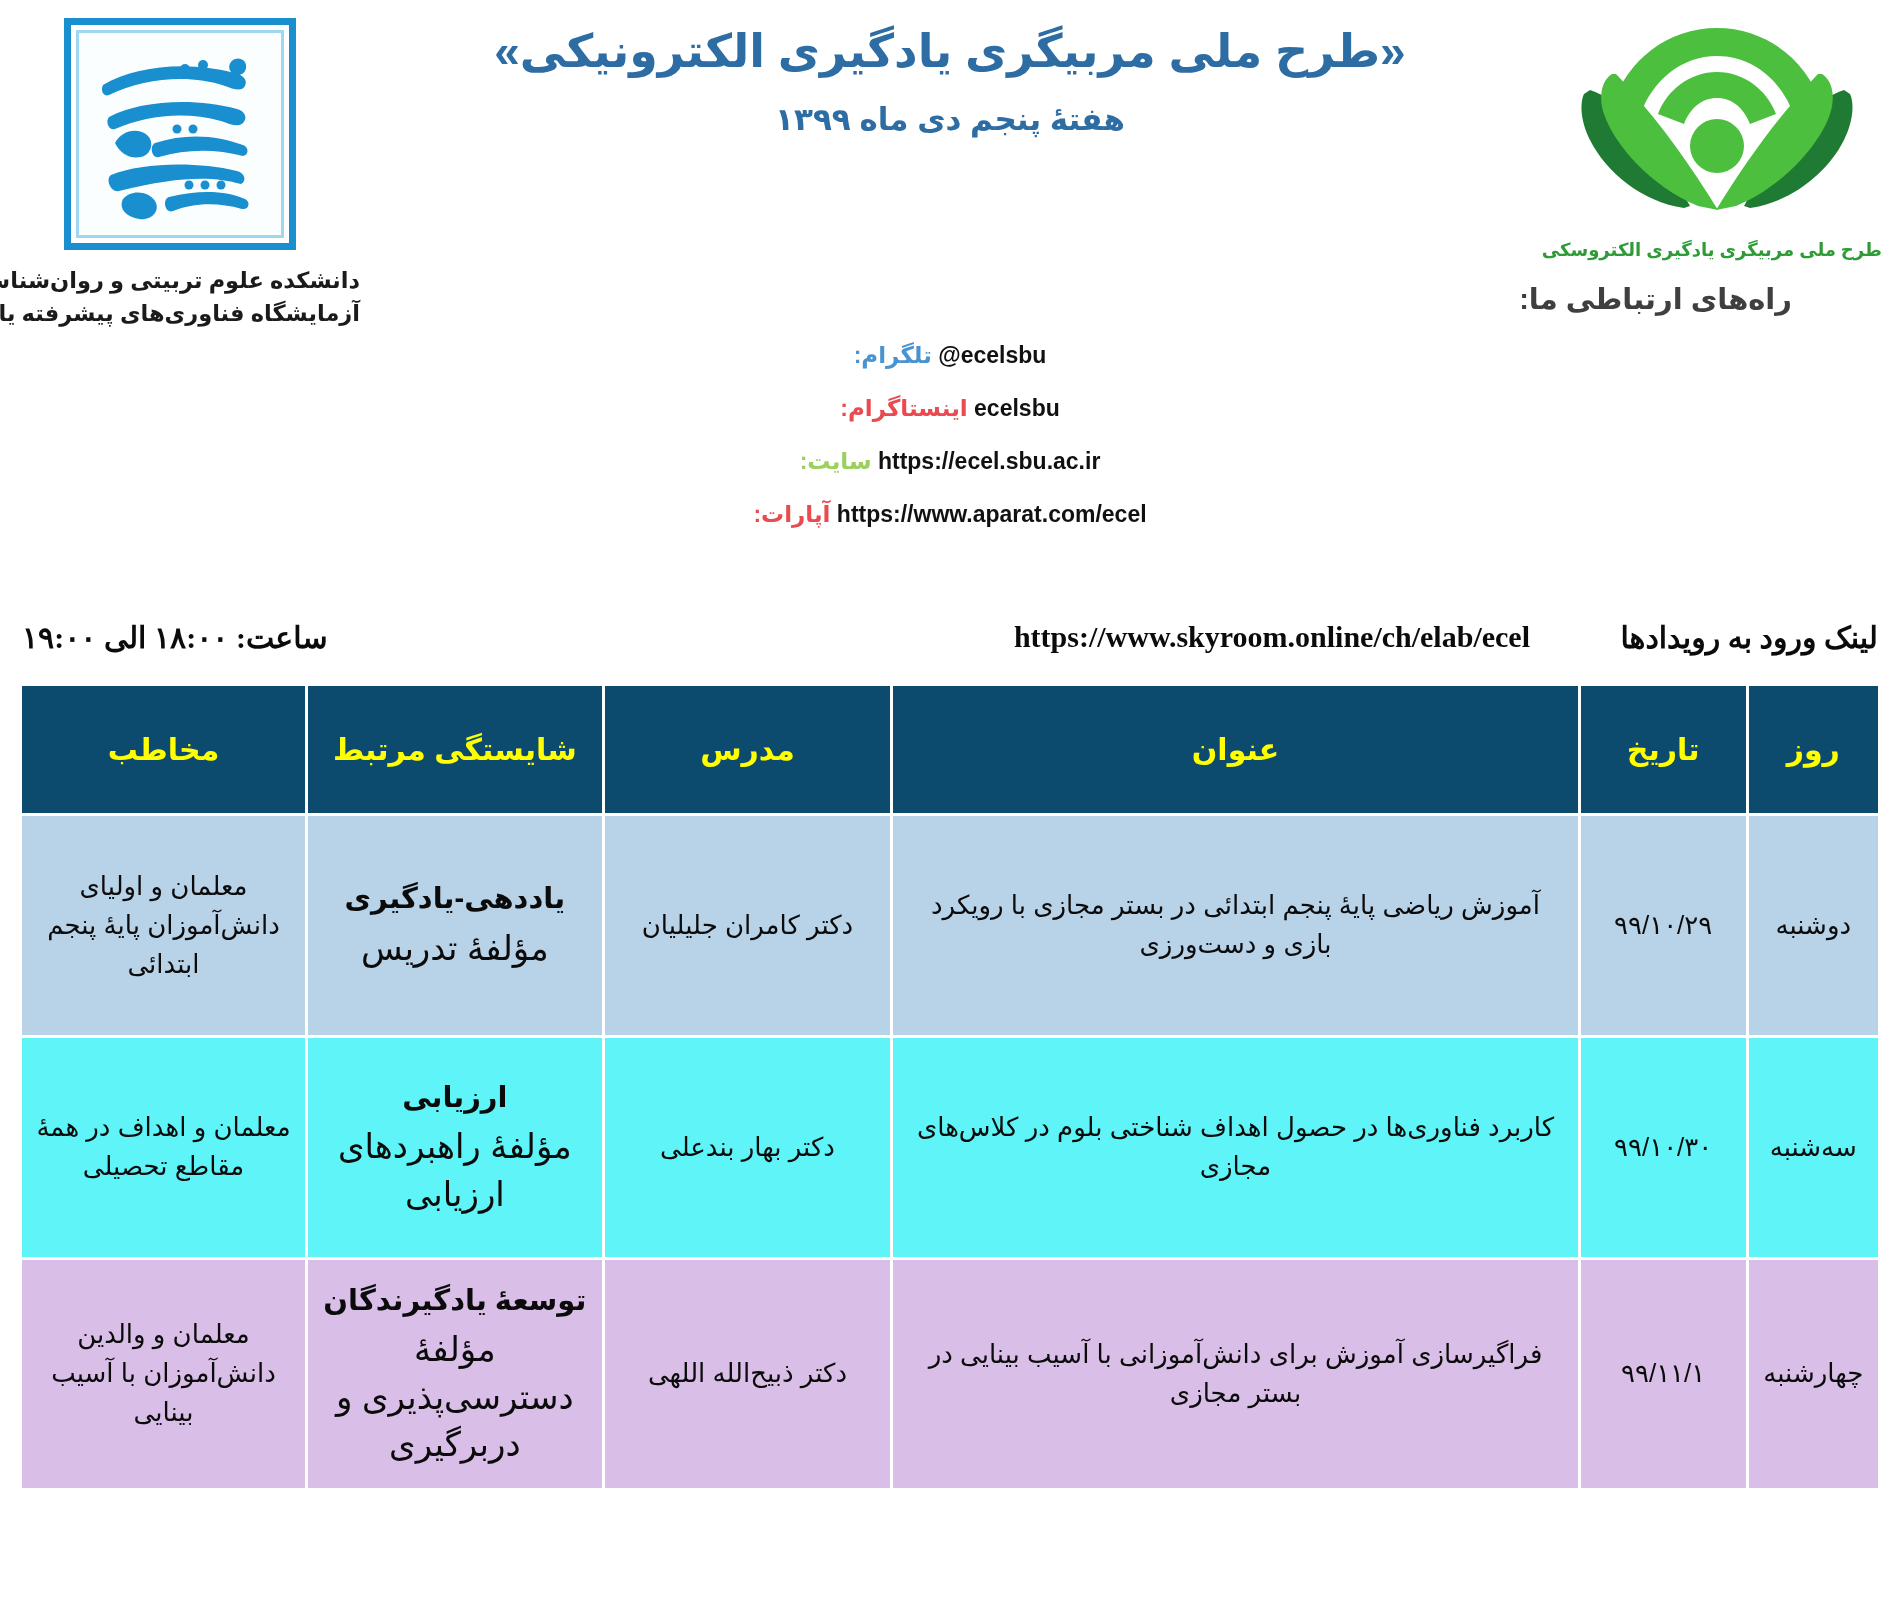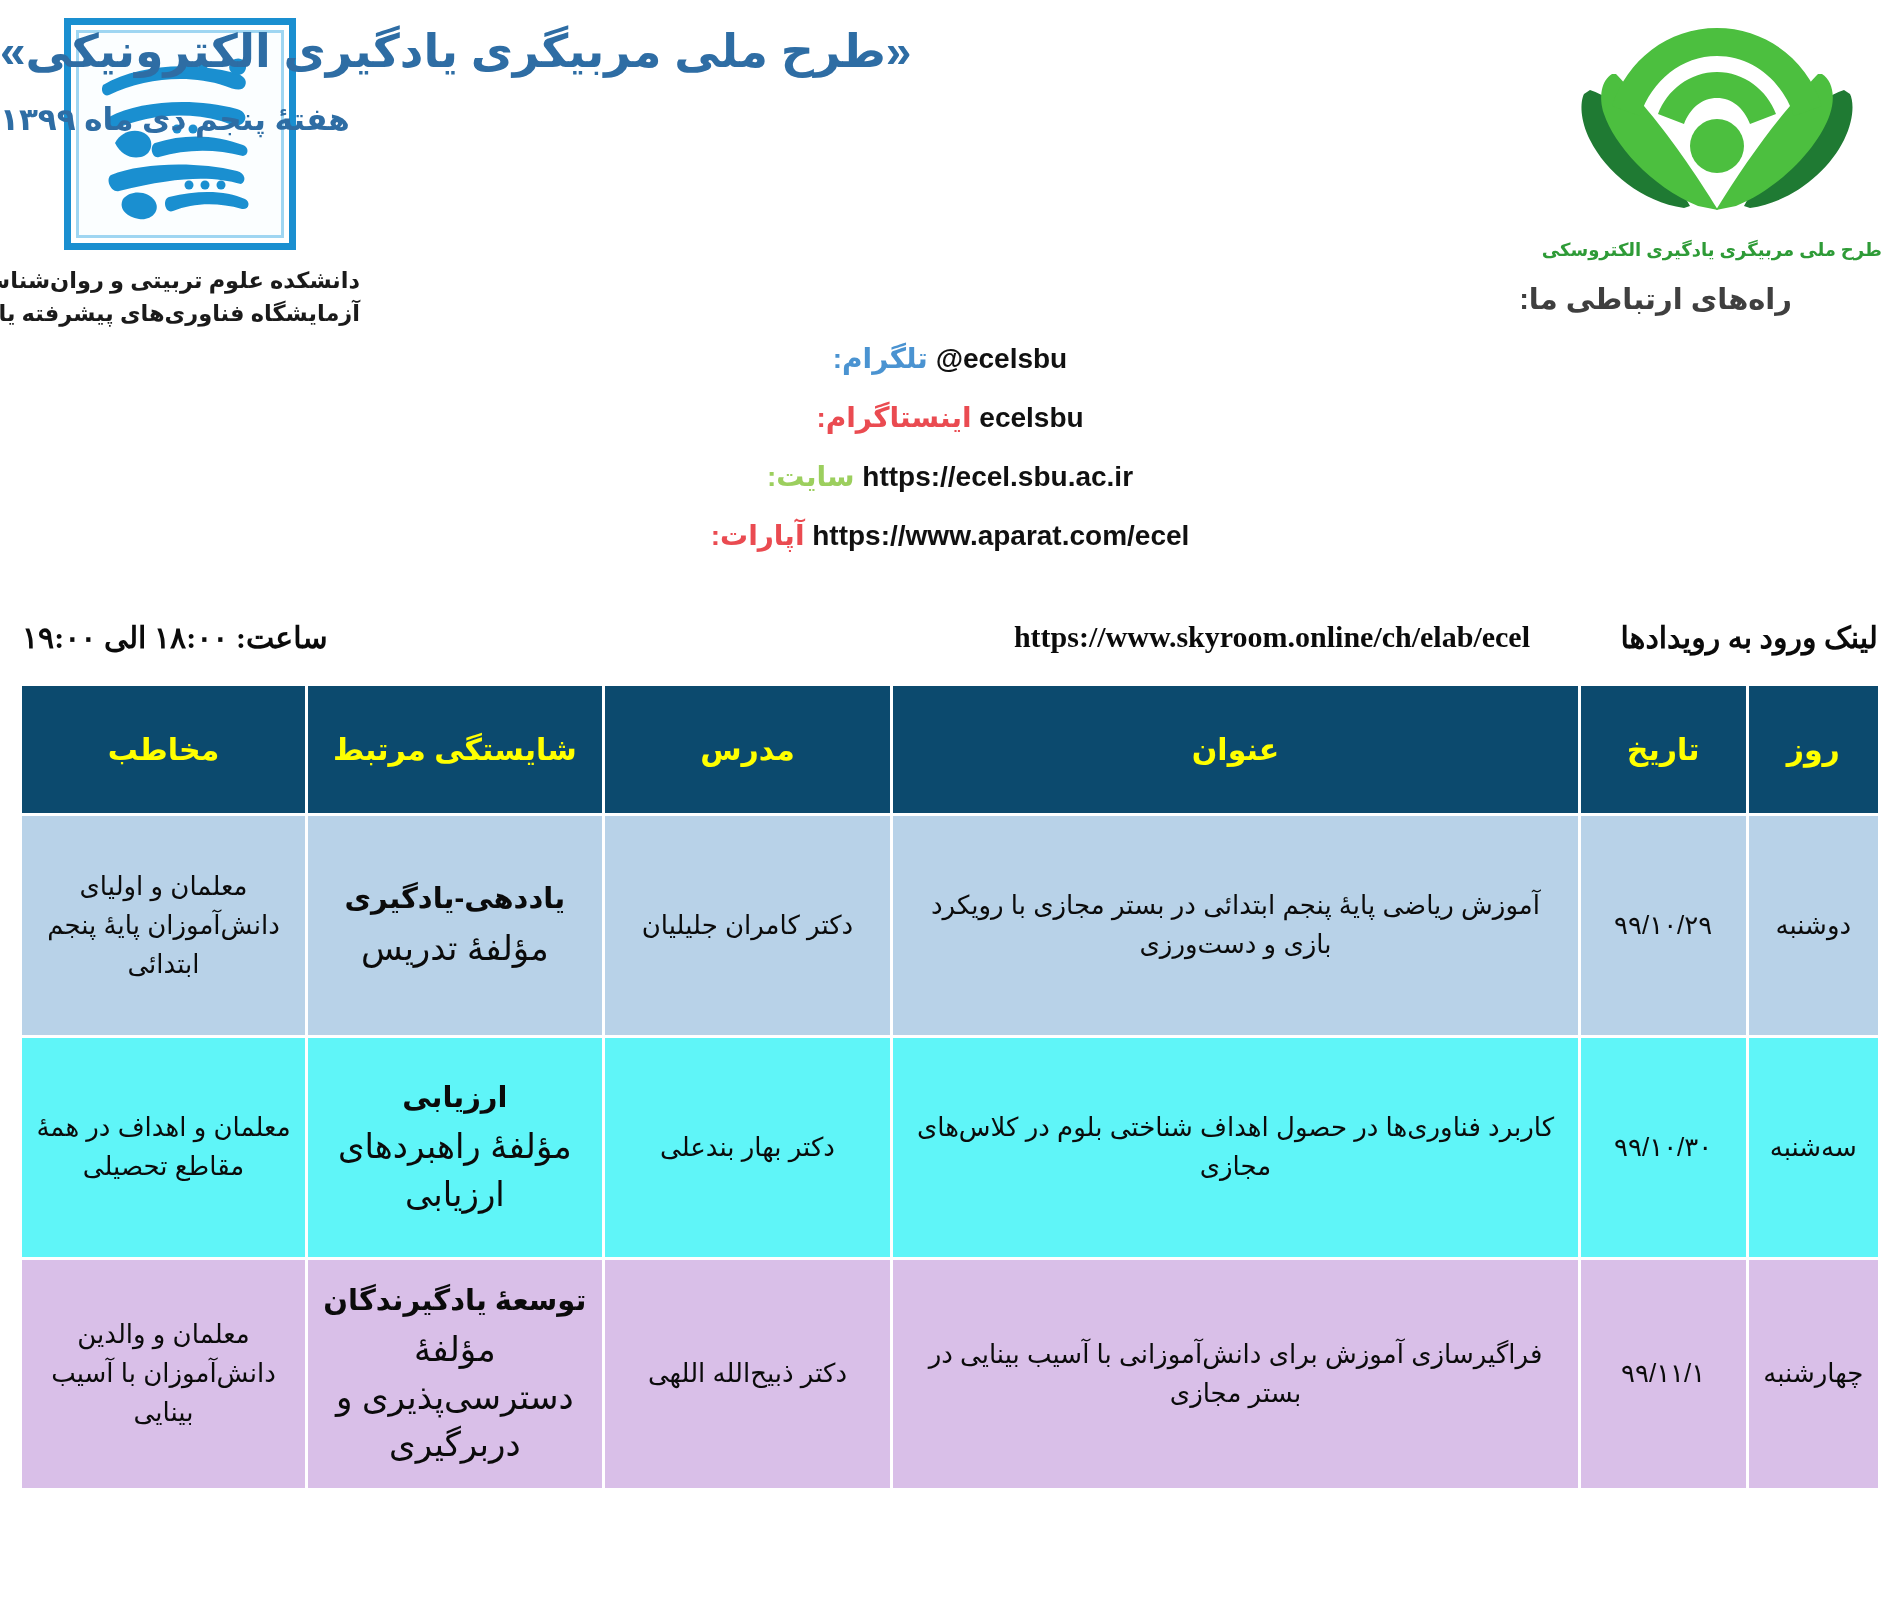--- a/index.html
+++ b/index.html
@@ -80,21 +80,21 @@
     color: #2e9b37;
     direction: rtl;
     white-space: nowrap;
     letter-spacing: -0.4px;
   }
 
   
   .headings {
     position: absolute;
     left: 0; right: 0; top: 24px;
-    text-align: left;
+    text-align: center;
     pointer-events: none;
   }
   .main-title {
     font-size: 46px;
     font-weight: bold;
     color: #2e6da4;
     direction: rtl;
     line-height: 1.2;
     white-space: nowrap;
   }
@@ -118,21 +118,21 @@
   .contact-head {
     font-size: 29px;
     font-weight: bold;
     color: #3f3f3f;
     margin-bottom: 26px;
     margin-right: 108px;
     direction: rtl;
     text-align: right;
   }
   .contact-row {
-    font-size: 28px;
+    font-size: 23px;
     font-weight: bold;
     color: #111111;
     margin-bottom: 26px;
     direction: rtl;
     white-space: nowrap;
   }
   .contact-row .lbl { font-weight: bold; }
   .contact-row .val {
     direction: ltr;
     unicode-bidi: embed;

